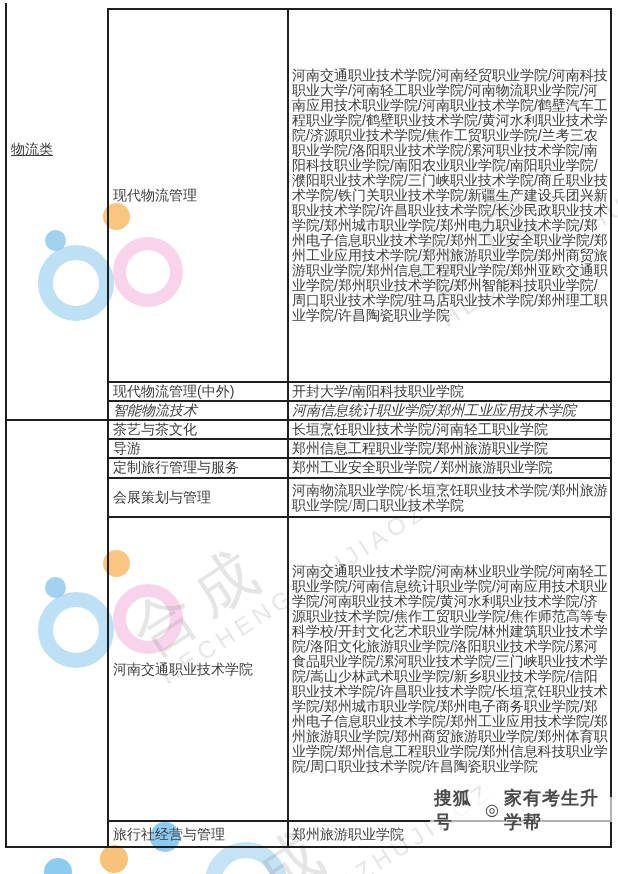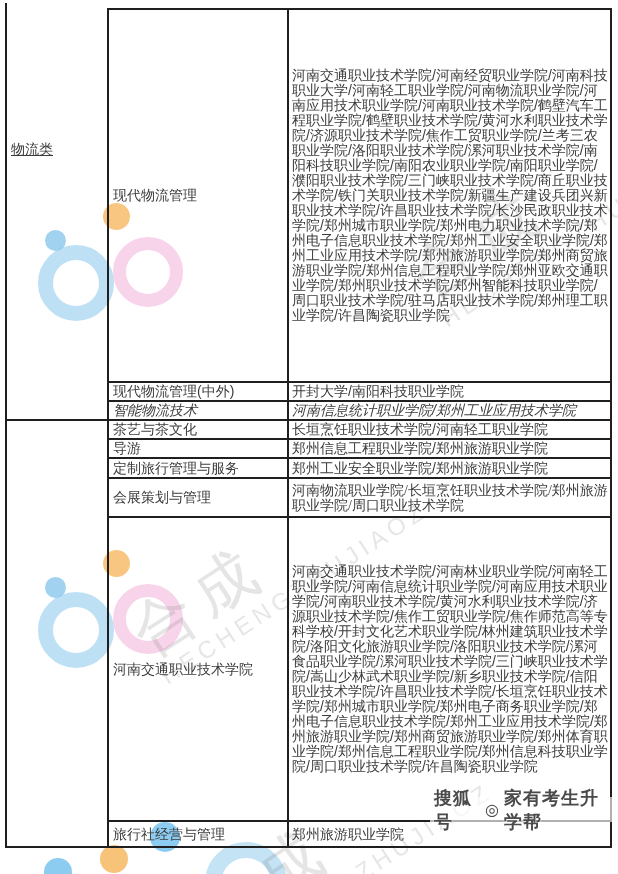--- a/index.html
+++ b/index.html
@@ -31,21 +31,21 @@
   table.grid{
     position:absolute;left:5px;top:8px;width:605px;z-index:1;
     border-collapse:collapse;table-layout:fixed;background:transparent;
   }
   td{border:2px solid #1f1f1f;color:#3b3b3b;font-size:14px;padding:0;overflow:hidden;}
   td.cat{vertical-align:top;padding:132px 2px 0 4px;}
   td.cat-a{border-top:none;text-decoration:underline;}
   td.major{vertical-align:middle;padding:0 16px 0 4px;line-height:17px;margin-top:48px;}
   td.coll{vertical-align:middle;padding:1px 2px 1px 3px;line-height:15px;word-break:break-all;overflow-wrap:anywhere;border-radius:7px;}
   tr.r1{height:373px;} tr.r2{height:15px;} tr.r3{height:19px;font-style:italic;} tr.r4{height:19px;}
-  tr.r5{height:19px;} tr.r6{height:20px;} tr.r7{height:39px;font-family:Liberation Serif, serif;} tr.r8{height:304px;} tr.r9{height:26px;}
+  tr.r5{height:19px;} tr.r6{height:20px;font-family:Liberation Mono, monospace;} tr.r7{height:39px;font-family:Liberation Serif, serif;} tr.r8{height:304px;} tr.r9{height:26px;}
   
   .sohu{
     position:absolute;left:430px;top:797px;height:25px;z-index:2;
     display:flex;align-items:center;gap:4px;padding:0 4px;
     background:rgba(255,255,255,.65);
     font-weight:bold;font-size:18px;letter-spacing:1px;color:#4a4a4a;
     text-shadow:0 0 2px #ffffff,0 0 2px #ffffff;
   }
   .sohu-icon{font-size:16px;line-height:1;}
 </style>

